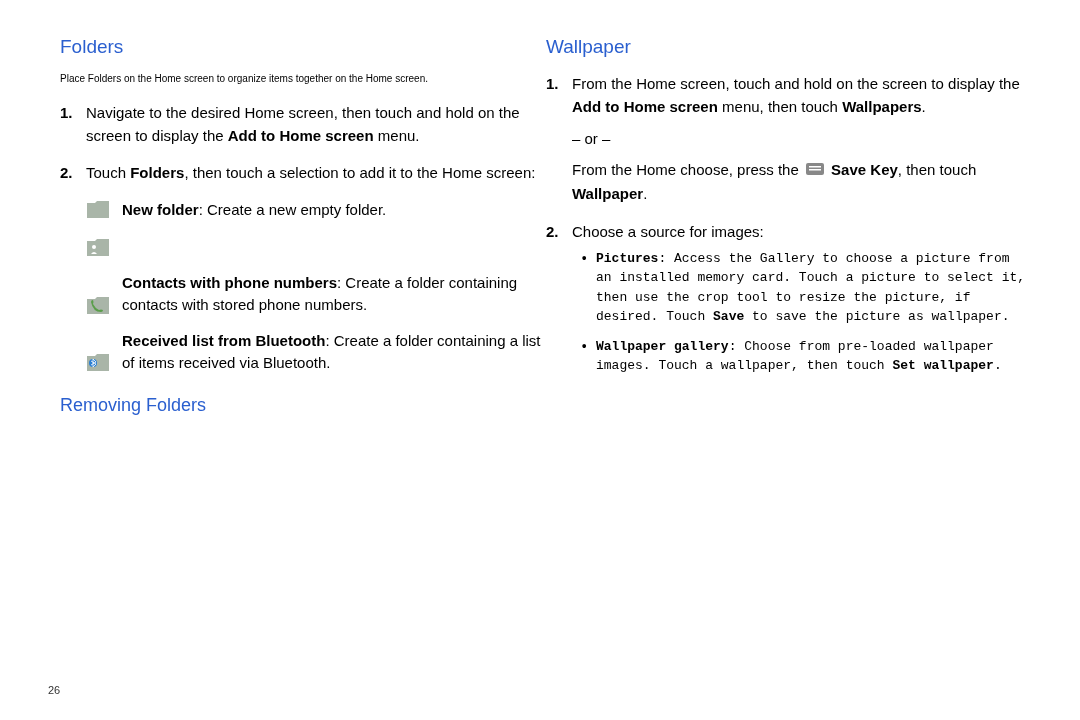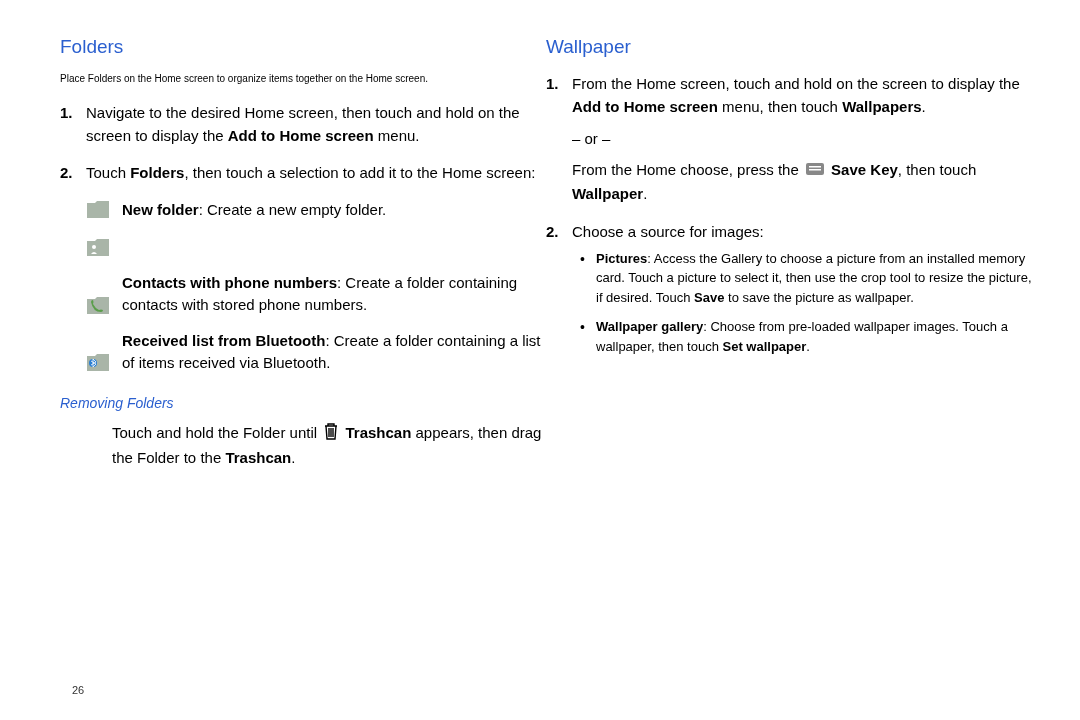--- a/index.html
+++ b/index.html
@@ -17,25 +17,24 @@
   }
   .col { flex: 1; }
   .section-title {
     color: #2a5fcf;
     font-size: 19px;
     font-weight: 400;
     margin-bottom: 14px;
   }
   .sub-title {
     color: #2a5fcf;
-    font-size: 14px;
+    font-size: 18px;
     font-weight: 400;
     margin-top: 22px;
     margin-bottom: 10px;
-    font-style: italic;
   }
   .intro {
     font-size: 10px;
     line-height: 1.45;
     margin-bottom: 14px;
   }
   ol.steps {
     list-style: none;
     padding-left: 26px;
   }
@@ -71,31 +70,32 @@
   .bullets {
     list-style: none;
     padding-left: 24px;
     margin-top: 6px;
   }
   .bullets li {
     font-size: 13px;
     line-height: 1.5;
     margin-bottom: 10px;
     position: relative;
+    font-family: Liberation Mono, monospace;
   }
   .bullets li::before {
     content: "•";
     position: absolute;
     left: -16px;
     font-size: 14px;
   }
   .page-num {
     position: absolute;
     bottom: 24px;
-    left: 72px;
+    left: 48px;
     font-size: 11px;
     color: #333;
   }
   b { font-weight: bold; }
   .inline-icon {
     display: inline-block;
     vertical-align: middle;
     margin: 0 2px;
   }
   .removing-body {
@@ -161,29 +161,20 @@
                   <path d="M7 8 L7 16 L10 13 L5 10 M7 8 L10 11 L5 14" stroke="#fff" stroke-width="0.8" fill="none"></path>
                 </svg>
             </span>
             <span><b>Received list from Bluetooth</b><span>: Create a folder containing a list of items received via Bluetooth.</span></span>
           </li>
         </ul>
       </li>
     </ol>
 
     <div class="sub-title">Removing Folders</div>
-    <div class="removing-body">
-      <span>Touch and hold the Folder until </span>
-      <span class="inline-icon">
-        <svg width="16" height="18" viewBox="0 0 16 18">
-            <path d="M2 4 L14 4 M5 4 L5 2 L11 2 L11 4 M3 4 L4 17 L12 17 L13 4 M6 6 L6 15 M8 6 L8 15 M10 6 L10 15" stroke="#000" stroke-width="1.4" fill="none"></path>
-          </svg>
-      </span>
-      <b>Trashcan</b><span> appears, then drag the Folder to the </span><b>Trashcan</b><span>.</span>
-    </div>
   </div>
 
   <div class="col">
     <div class="section-title">Wallpaper</div>
 
     <ol class="steps">
       <li>
         <span class="num">1.</span>
         <span>
           <span>From the Home screen, touch and hold on the screen to display the </span><b>Add to Home screen</b><span> menu, then touch </span><b>Wallpapers</b><span>.</span>

